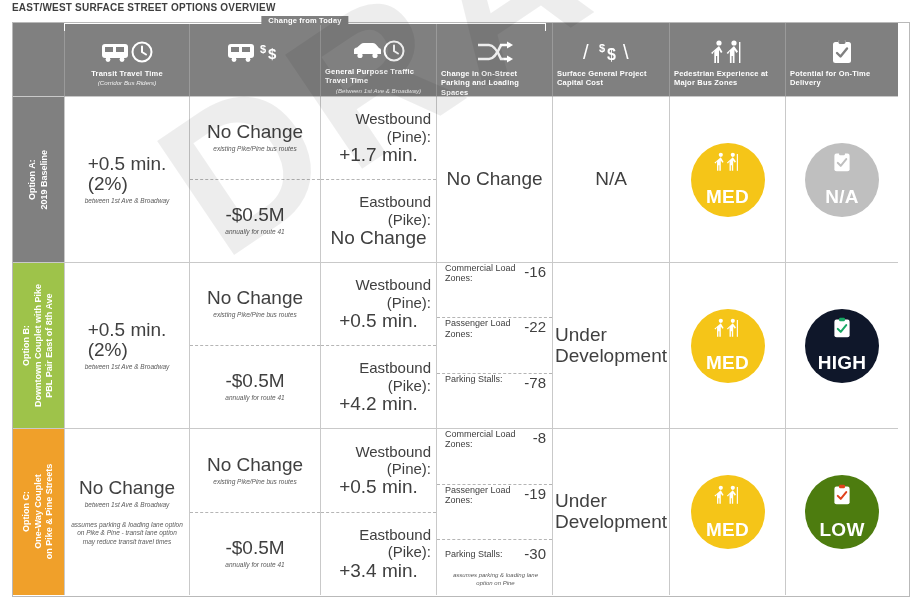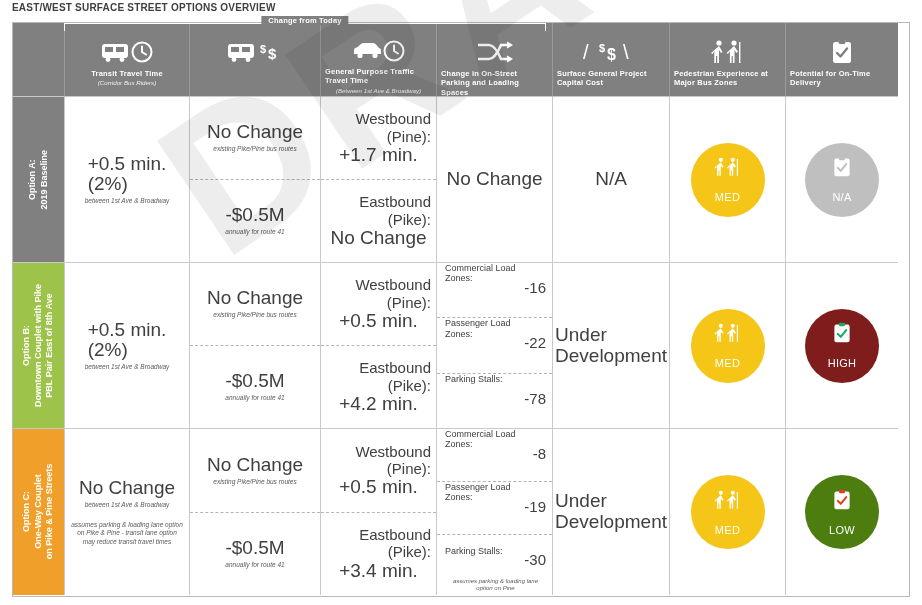--- a/index.html
+++ b/index.html
@@ -175,37 +175,37 @@
 
   
   .pk-row {
     flex: 1;
     display: flex; align-items: flex-start;
     padding: 0 6px 0 8px;
     gap: 4px;
   }
   .pk-row.dashed-div { border-top: 1px dashed #b5b5b5; }
   .pk-label { font-size: 9px; line-height: 1.15; color: #404040; flex: 1; }
-  .pk-val { font-size: 15px; color: #404040; white-space: nowrap; margin-top: 16px; }
+  .pk-val { font-size: 15px; color: #404040; white-space: nowrap; }
   .pk-note { font-size: 6px; font-style: italic; text-align: center; color: #5a5a5a; padding: 0 6px 3px; line-height: 1.2; }
 
   
   .badge {
     width: 74px; height: 74px;
     border-radius: 50%;
     display: flex; flex-direction: column;
     align-items: center; justify-content: center;
     color: #ffffff;
   }
   .badge .blabel2 {
-    font-size: 11px; font-weight: normal; margin-top: 13px; letter-spacing: 0.3px;
+    font-size: 19px; font-weight: bold; margin-top: 13px; letter-spacing: 0.3px;
   }
   .badge-yellow { background: #f5c518; }
   .badge-grey  { background: #bfbfbf; }
-  .badge-green { background: #7f1d1d; }
+  .badge-green { background: #0f172a; }
   .badge-red   { background: #4d7c0f; }
   .badge svg { display: block; }
 </style>
 </head>
 <body>
 
 <div id="page">
 
   <div id="title">EAST/WEST SURFACE STREET OPTIONS OVERVIEW</div>
 

